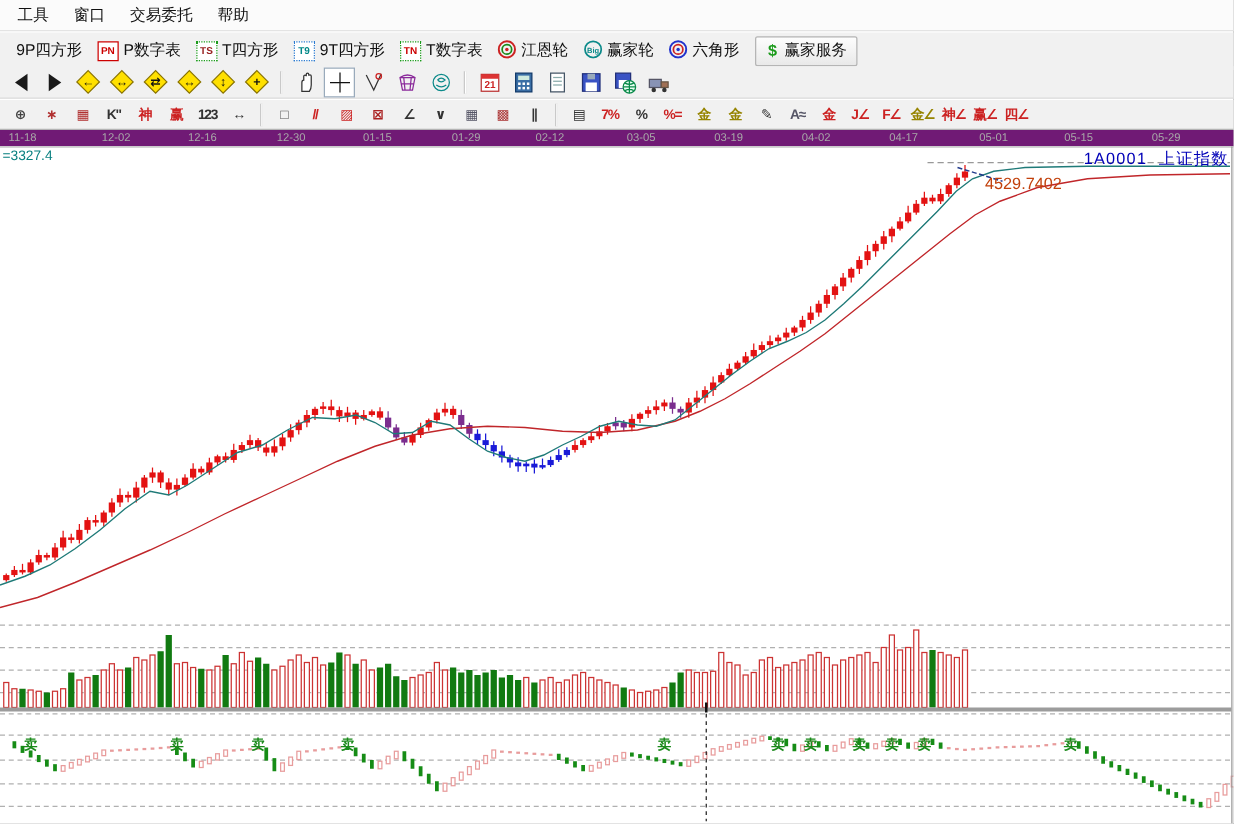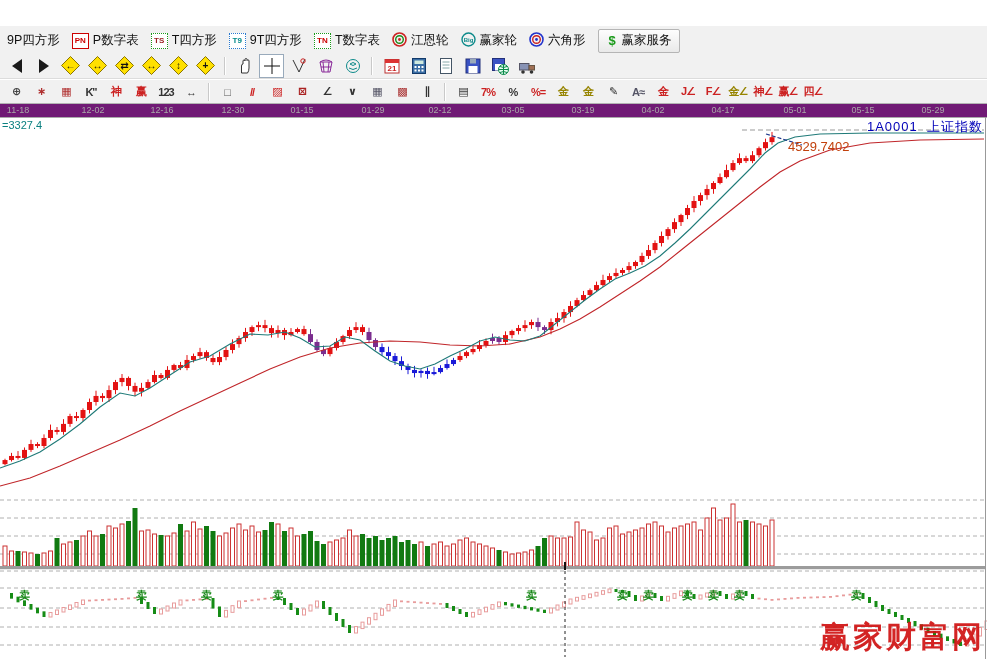--- a/index.html
+++ b/index.html
@@ -1,21 +1,21 @@
 <!DOCTYPE html>
 <html><head>
 <meta charset="utf-8">
 <style>
   html,body{margin:0;padding:0;background:#888;}
   #app{position:relative;width:987px;height:659px;background:#fff;overflow:hidden;
        font-family:"Liberation Sans","DejaVu Sans",sans-serif;-webkit-font-smoothing:antialiased;}
   .row{position:absolute;left:0;right:0;display:flex;align-items:center;box-sizing:border-box;}
   #menubar{top:0;height:25px;background:#fbfbfb;border-bottom:1px solid #e3e3e3;padding-left:10px;gap:12px;}
   .menu-item{font-size:12.5px;color:#111;padding:2px 4px;cursor:default;}
-  #toolbar-squares{top:26px;height:30px;background:#f1f1f1;border-bottom:1px solid #dcdcdc;padding-left:7px;gap:12px;}
+  #toolbar-squares{top:26px;height:30px;background:#f1f1f1;border-bottom:1px solid #dcdcdc;padding-left:13px;gap:12px;}
   .sq-item{display:inline-flex;align-items:center;gap:4px;font-size:12.5px;color:#111;}
   .chip{display:inline-flex;align-items:center;justify-content:center;width:15px;height:14px;background:#fff;
         font-size:8px;font-weight:bold;line-height:1;}
   .chip.pn{color:#c00;border:1px solid #c00;}
   .chip.ts{color:#922;border:1px dotted #1a9a1a;}
   .chip.t9{color:#088;border:1px dotted #2a7ad0;}
   .chip.tn{color:#c00;border:1px dotted #1a9a1a;}
   .raised{border:1px solid #b5b5b5;background:linear-gradient(#fdfdfd,#e9e9e9);padding:2px 7px;border-radius:2px;
           display:inline-flex;align-items:center;gap:4px;}
   #toolbar-nav{top:53px;height:26px;background:#f1f1f1;border-bottom:1px solid #dcdcdc;padding-left:4px;gap:2px;}
@@ -33,20 +33,26 @@
   #left-level{top:119px;left:2px;font-size:11px;color:#0a8080;}
   #symbol-label{top:118px;right:4px;font-size:13px;color:#0000b8;font-weight:500;letter-spacing:1px;}
   #peak-price{top:139px;left:788px;font-size:13px;color:#c2410c;}
   #watermark{position:absolute;right:2px;bottom:1px;font-size:30px;font-weight:bold;color:#d01212;
              letter-spacing:3px;opacity:0.92;font-family:"Liberation Serif","DejaVu Serif",serif;}
 </style>
 </head>
 <body>
 
 <div id="app">
+  <div class="row" id="menubar">
+      <div class="menu-item">工具</div>
+      <div class="menu-item">窗口</div>
+      <div class="menu-item">交易委托</div>
+      <div class="menu-item">帮助</div>
+    </div>
   <div class="row" id="toolbar-squares">
       <div class="sq-item">
         <span>9P四方形</span>
       </div>
       <div class="sq-item">
         <span class="chip pn">PN</span>
         <span>P数字表</span>
       </div>
       <div class="sq-item">
         <span class="chip ts">TS</span>
@@ -811,14 +817,13 @@
         <text x="739.5" y="599" text-anchor="middle" font-size="11" font-weight="600" fill="#1b8a1b">卖</text>
         <text x="856.5" y="599" text-anchor="middle" font-size="11" font-weight="600" fill="#1b8a1b">卖</text>
         <line x1="565" y1="571" x2="565" y2="657" stroke="#222" stroke-dasharray="3,3"></line>
         <rect x="564" y="562" width="2" height="8" fill="#111"></rect>
         <line x1="985.5" y1="117" x2="985.5" y2="659" stroke="#999"></line>
       </svg>
   </div>
   <span class="ov-label" id="left-level">=3327.4</span>
   <span class="ov-label" id="symbol-label"><span>1A0001</span>&nbsp;&nbsp;<span>上证指数</span></span>
   <span class="ov-label" id="peak-price">4529.7402</span>
-  <div id="watermark">赢家财富网</div>
 </div>
 
 </body></html>

